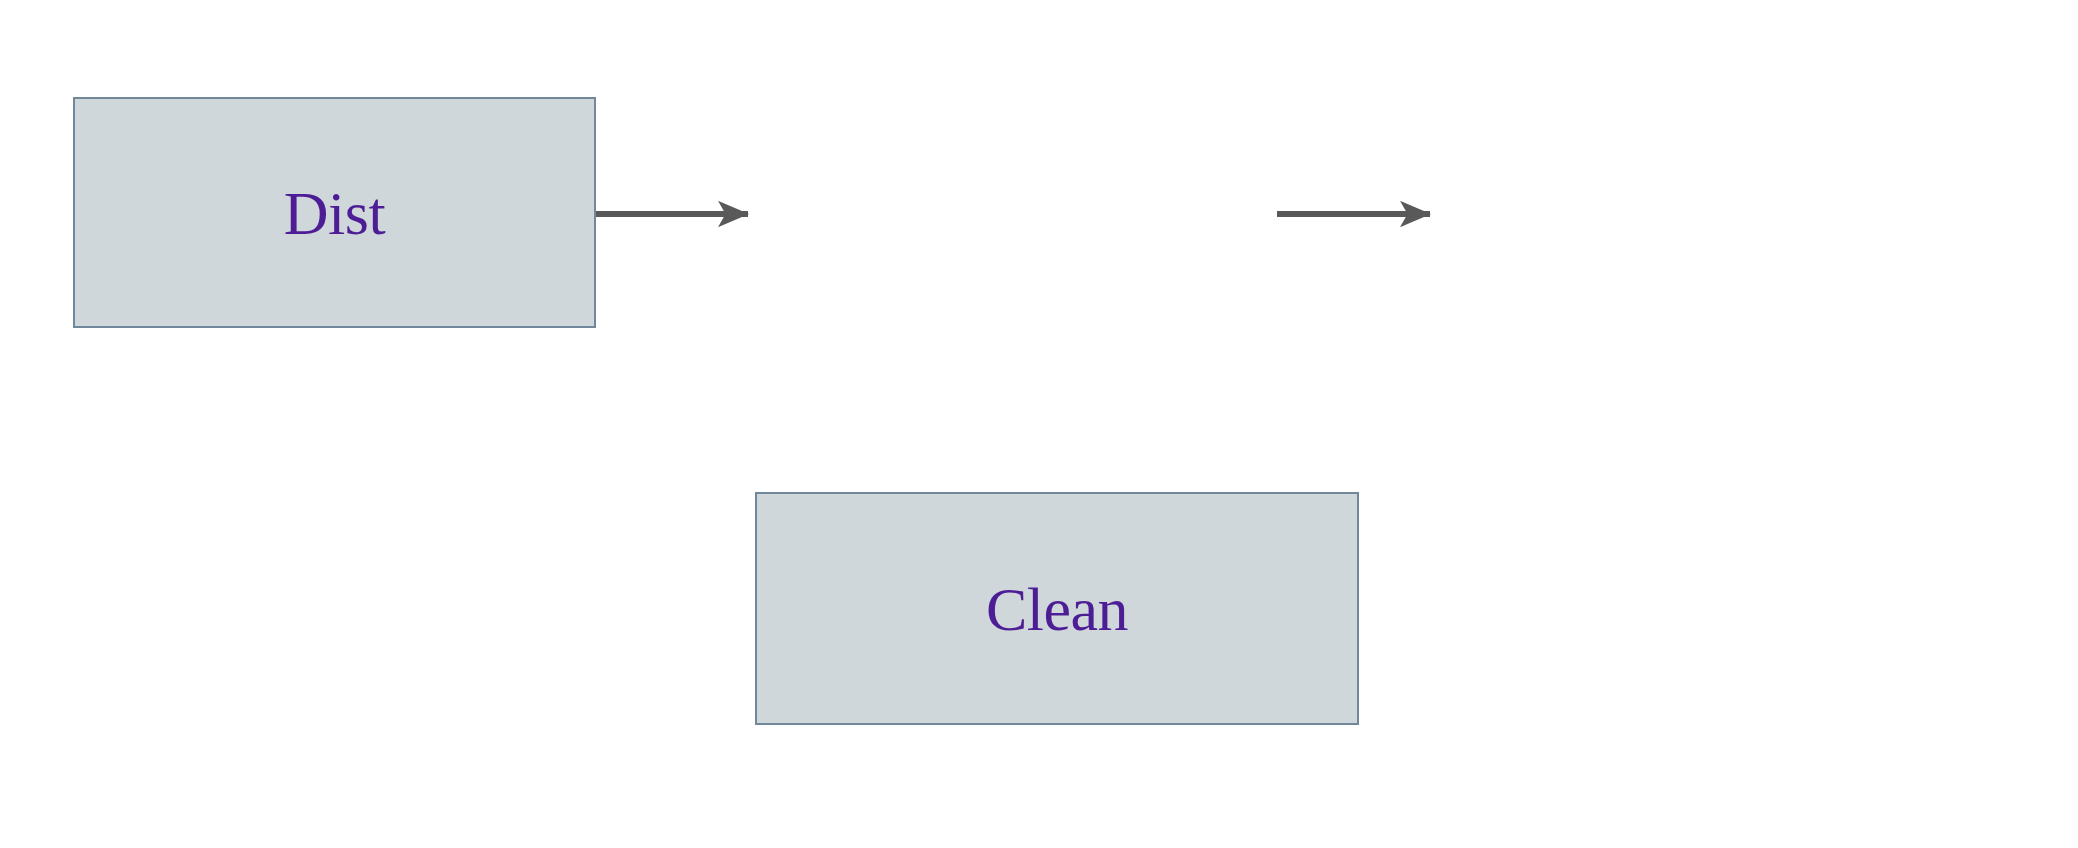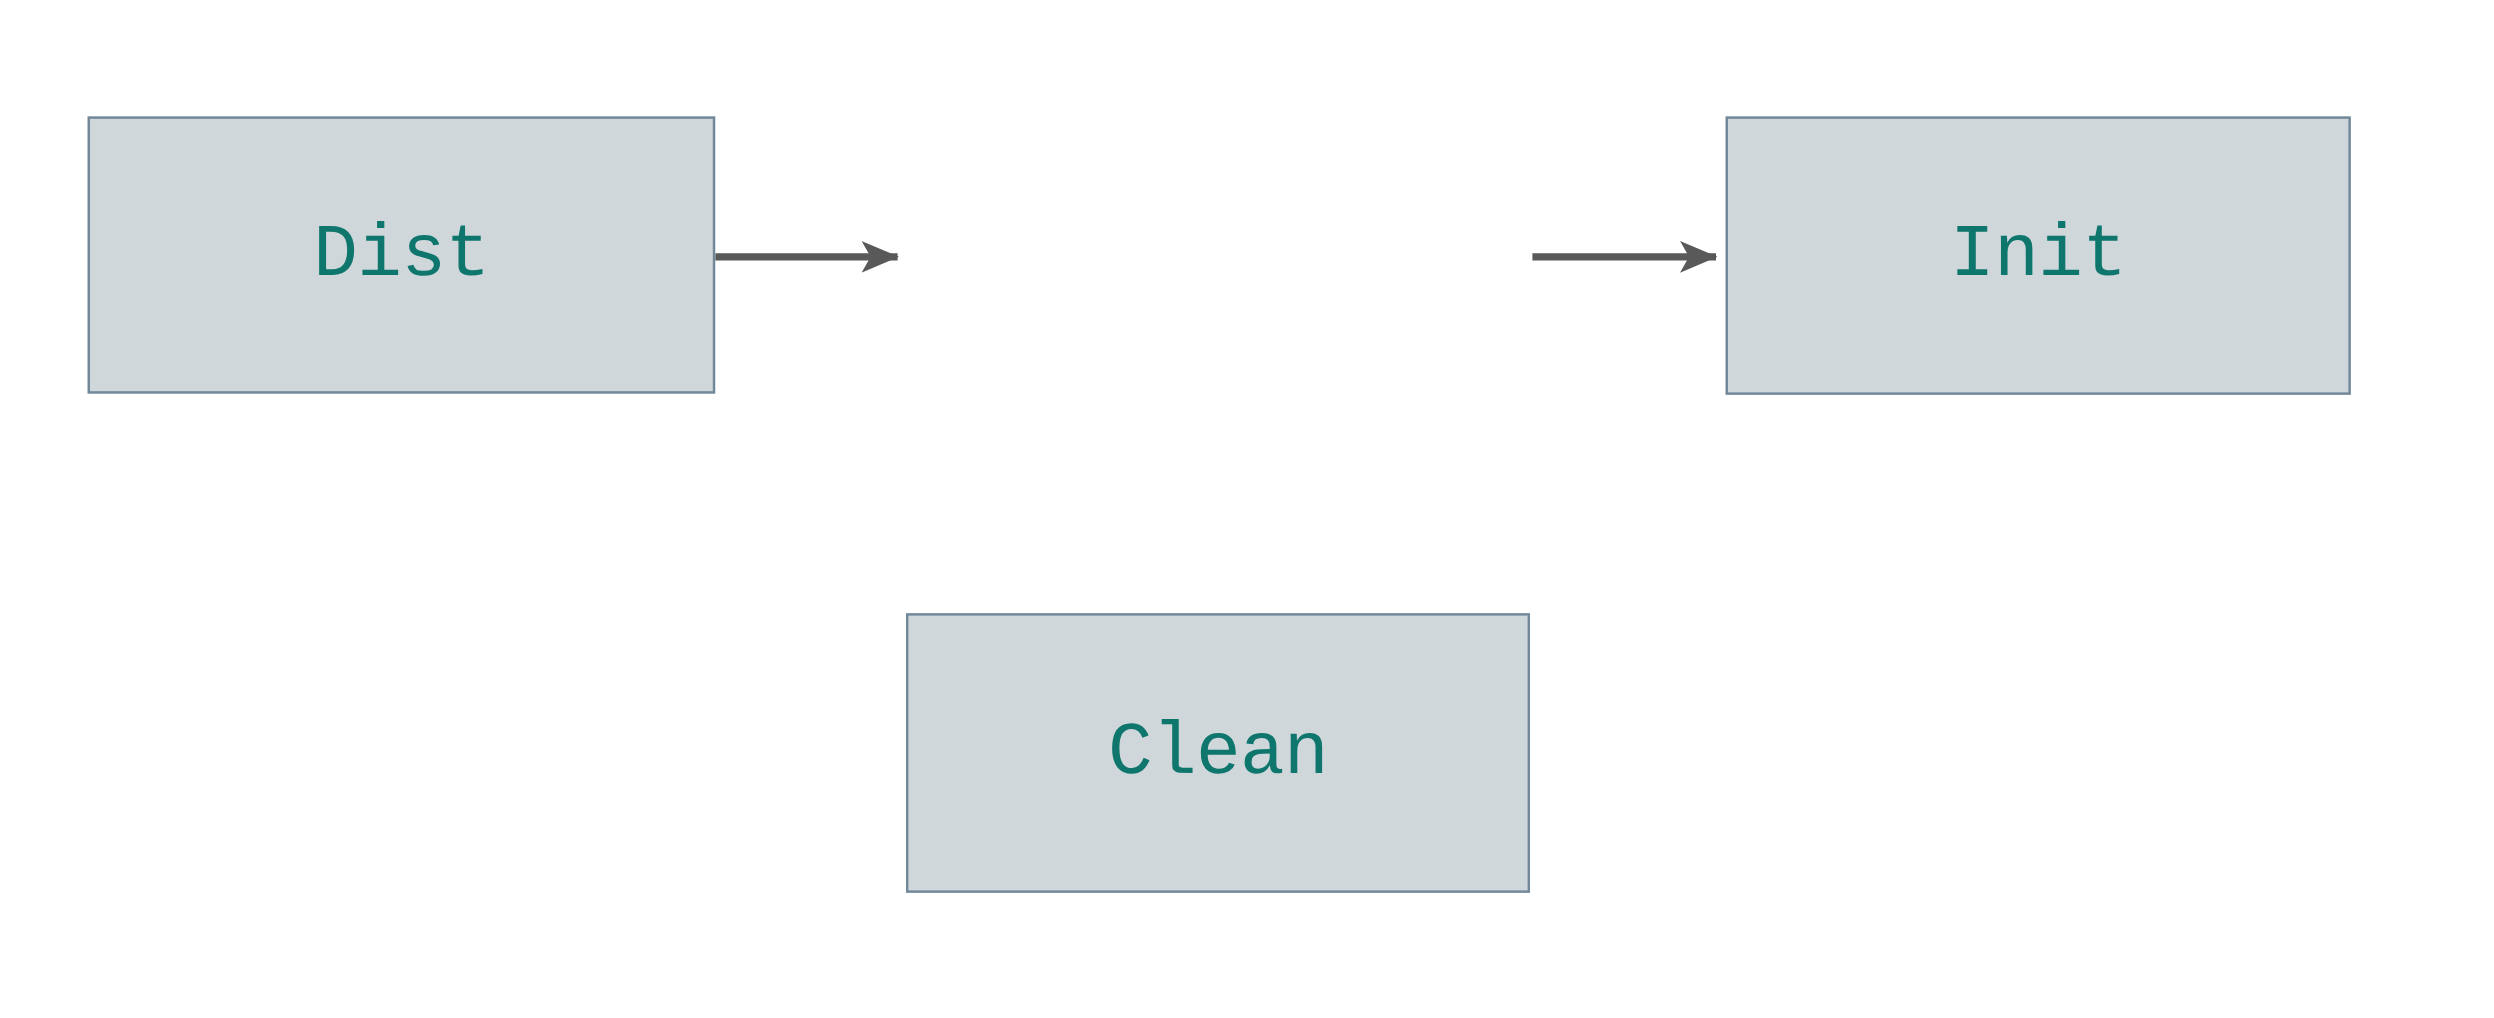--- a/index.html
+++ b/index.html
@@ -29,34 +29,34 @@
   .node {
     position: absolute;
     box-sizing: border-box;
     background: #d0d7da;
     border: 2px solid #70889a;
     display: flex;
     align-items: center;
     justify-content: center;
   }
   .node-label {
-    font-family: Liberation Mono, monospace;
+    font-family: Liberation Serif, serif;
     font-size: 62px;
     font-weight: 400;
-    color: #0f766e;
+    color: #4c1d95;
     line-height: 1;
     letter-spacing: -0.5px;
     white-space: nowrap;
     user-select: none;
   }
   
   #node-dist    { left: 73px;  top: 97px;  width: 523px; height: 231px; }
   #node-compile { left: 756px; top: 97px;  width: 521px; height: 231px; }
   #node-init    { left: 1438px;top: 97px;  width: 521px; height: 232px; }
-  #node-clean   { left: 755px; top: 511px; width: 520px; height: 233px; }
+  #node-clean   { left: 755px; top: 492px; width: 604px; height: 233px; }
 </style>
 </head>
 <body>
 
 <div id="diagram-canvas">
 
   <svg id="edge-layer" viewBox="0 0 2078 848" xmlns="http://www.w3.org/2000/svg">
     <defs>
       <marker id="arrowhead-notched" markerWidth="5.2" markerHeight="4.4" refX="5.0" refY="2.2" orient="auto" markerUnits="strokeWidth">
         <path d="M 0,0 L 5.2,2.2 L 0,4.4 L 1.25,2.2 Z" fill="#595959"></path>
@@ -66,21 +66,18 @@
     <line x1="596" y1="214" x2="748" y2="214" stroke="#595959" stroke-width="6" marker-end="url(#arrowhead-notched)"></line>
 
     <line x1="1277" y1="214" x2="1430" y2="214" stroke="#595959" stroke-width="6" marker-end="url(#arrowhead-notched)"></line>
   </svg>
 
   <div class="node" id="node-dist">
     <span class="node-label">Dist</span>
   </div>
 
 
-  <div class="node" id="node-init">
-    <span class="node-label">Init</span>
-  </div>
 
   <div class="node" id="node-clean">
     <span class="node-label">Clean</span>
   </div>
 
 </div>
 
 </body></html>

